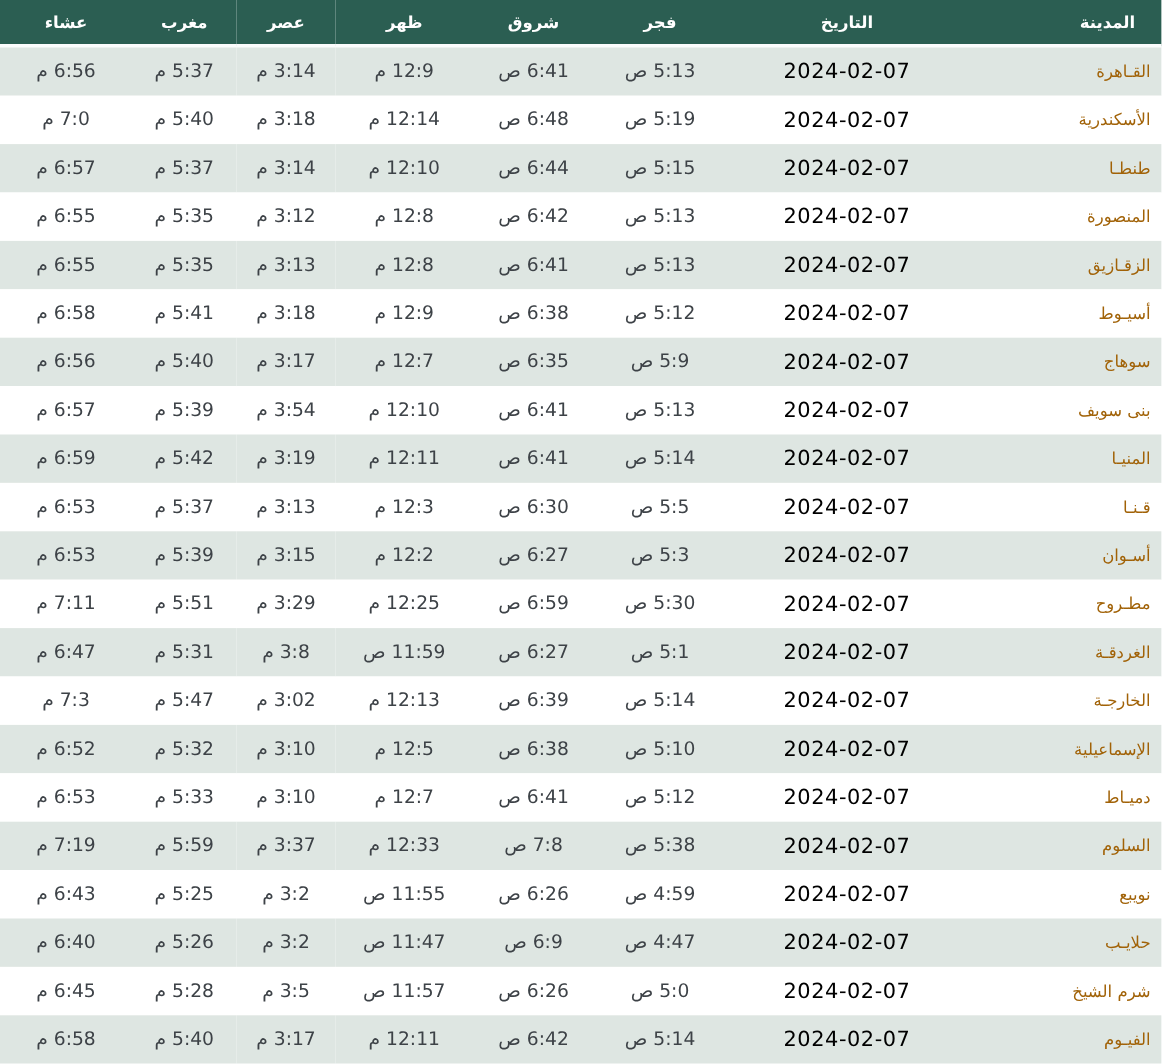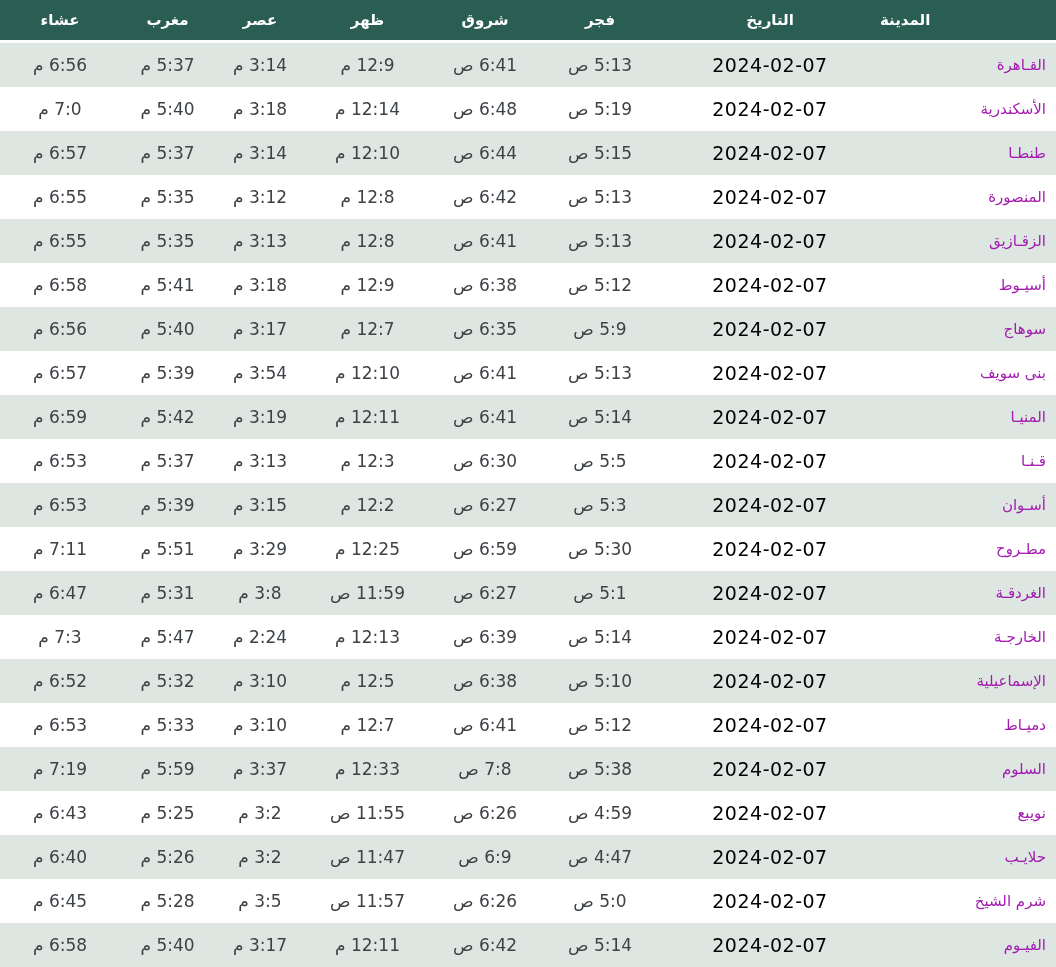--- a/index.html
+++ b/index.html
@@ -22,21 +22,21 @@
     height: 40px;
     font-size: 15px;
     font-weight: bold;
     text-align: center;
     vertical-align: middle;
     padding: 0;
     border-bottom: 3px solid #fbfcfc;
     margin-left: 24px;
   }
   thead th.city-col {
-    text-align: left;
+    text-align: right;
     padding-left: 0;
     padding-right: 24px;
   }
   tbody td {
     height: 44px;
     text-align: center;
     vertical-align: middle;
     font-size: 17px;
     color: #3d4247;
     padding: 0;
@@ -44,21 +44,21 @@
   tbody tr:nth-child(odd) td {
     background: #dee6e2;
   }
   tbody tr:nth-child(even) td {
     background: #ffffff;
   }
   tbody td.city {
     text-align: right;
     padding-right: 10px;
     font-size: 15px;
-    color: #a21caf;
+    color: #a16207;
   }
   tbody td.date {
     font-size: 19px;
     letter-spacing: 0.5px;
     color: #000000;
   }
 </style>
 </head>
 <body>
 
@@ -229,21 +229,21 @@
     <td class="time">5:31 م</td>
     <td class="time">6:47 م</td>
   </tr>
 
   <tr>
     <td class="city">الخارجـة</td>
     <td class="date">2024-02-07</td>
     <td class="time">5:14 ص</td>
     <td class="time">6:39 ص</td>
     <td class="time">12:13 م</td>
-    <td class="time">2:24 م</td>
+    <td class="time">3:02 م</td>
     <td class="time">5:47 م</td>
     <td class="time">7:3 م</td>
   </tr>
 
   <tr>
     <td class="city">الإسماعيلية</td>
     <td class="date">2024-02-07</td>
     <td class="time">5:10 ص</td>
     <td class="time">6:38 ص</td>
     <td class="time">12:5 م</td>

